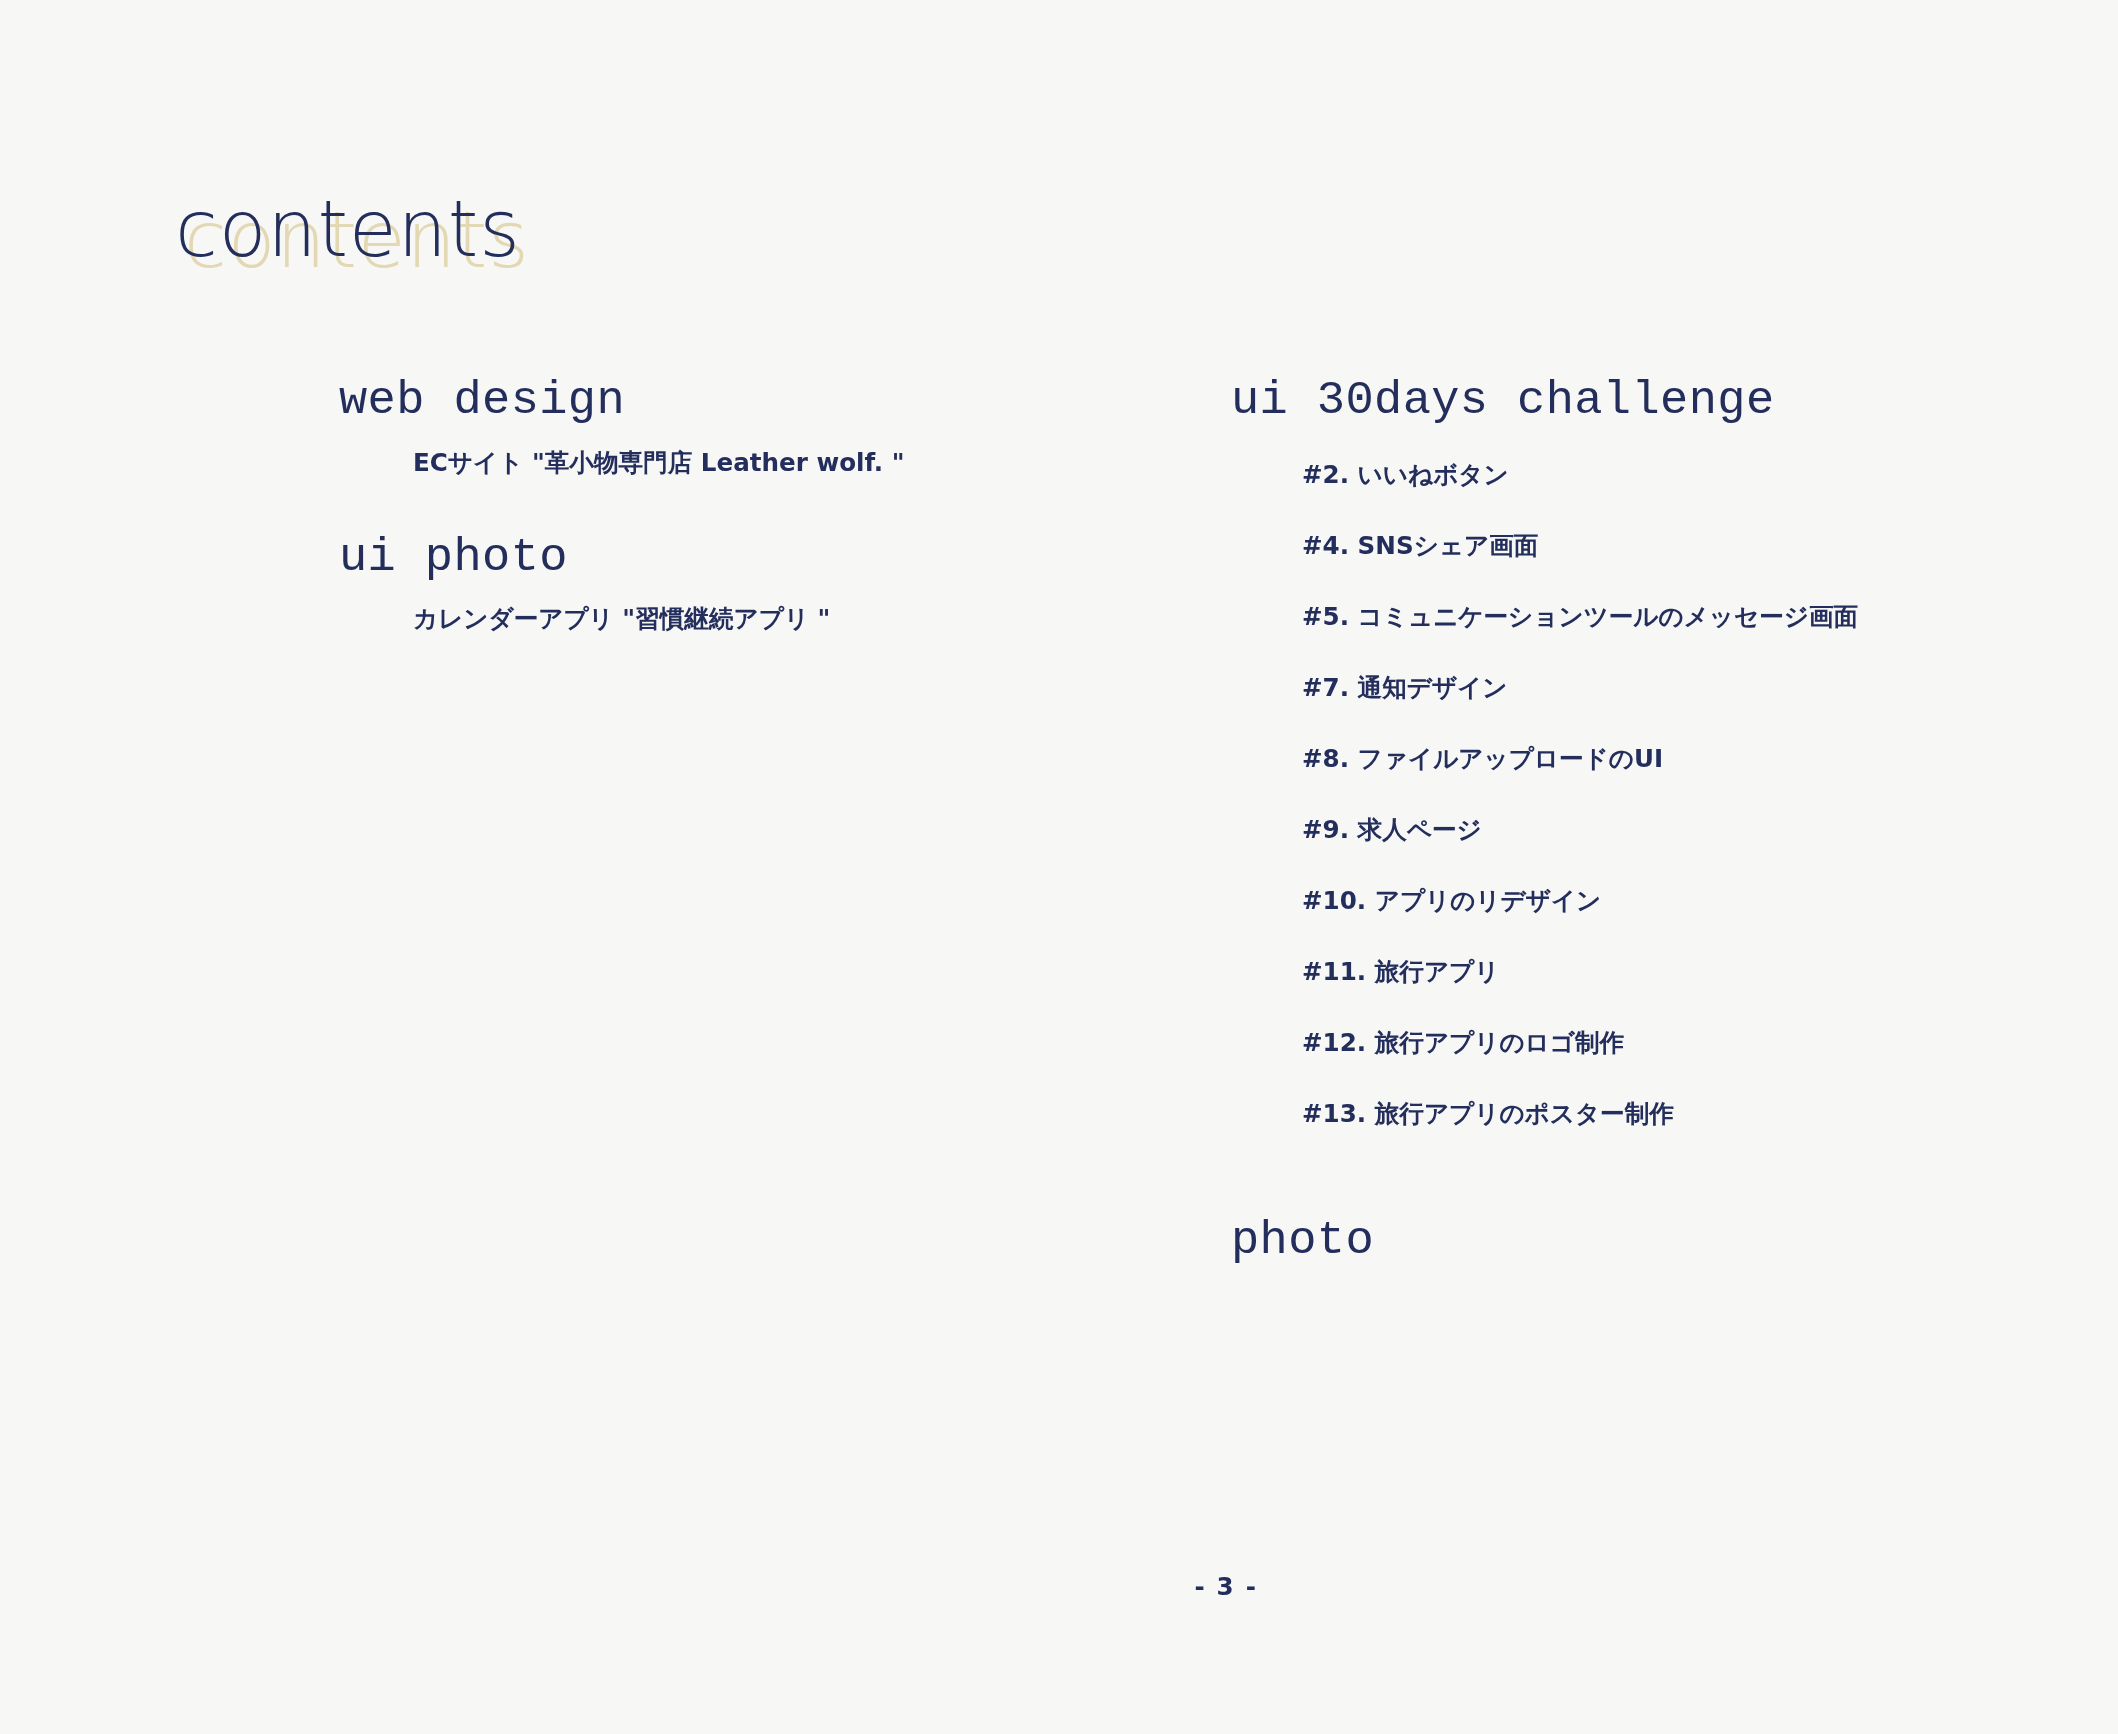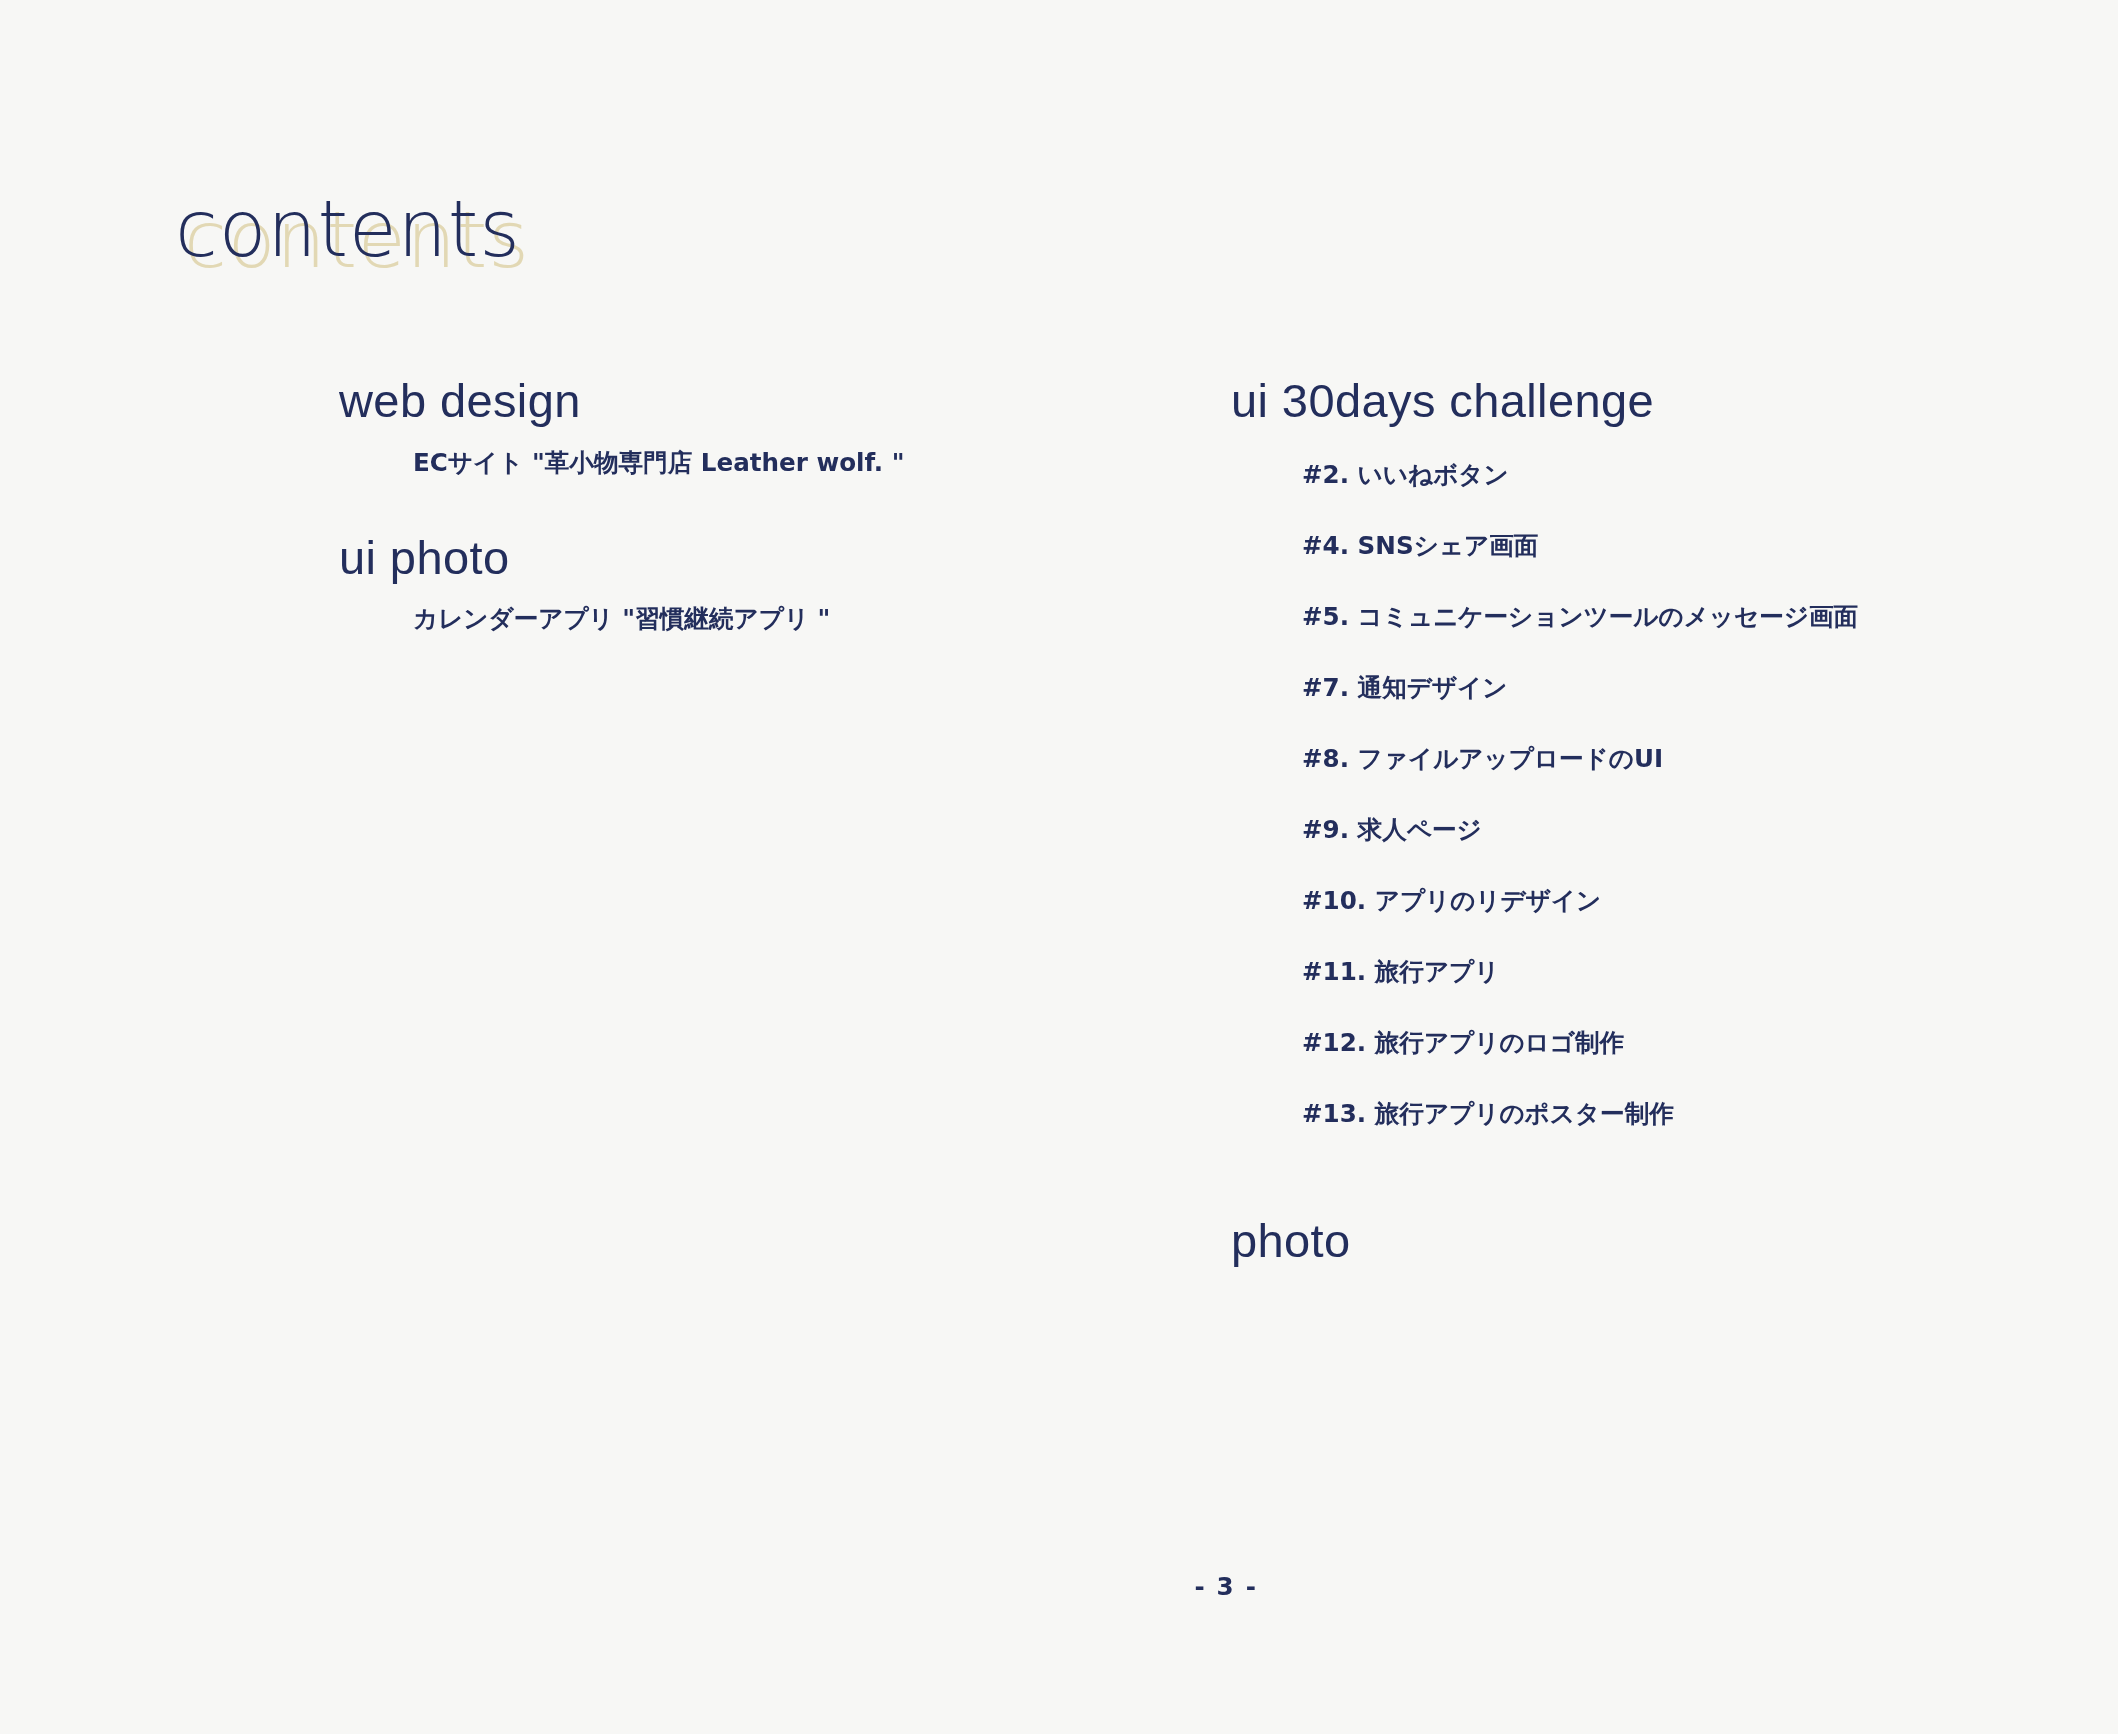--- a/index.html
+++ b/index.html
@@ -61,21 +61,21 @@
 
   .section { margin-bottom: 0; }
 
   .section-heading {
     color: #232e5c;
     font-size: 47px;
     line-height: 55px;
     font-weight: 300;
     letter-spacing: 0.4px;
     white-space: nowrap;
-    font-family: Liberation Sans, sans-serif;
+    font-family: Liberation Mono, monospace;
   }
 
   .section-items {
     list-style: none;
     margin: 0;
     padding: 0;
   }
 
   .section-item {
     color: #232e5c;

